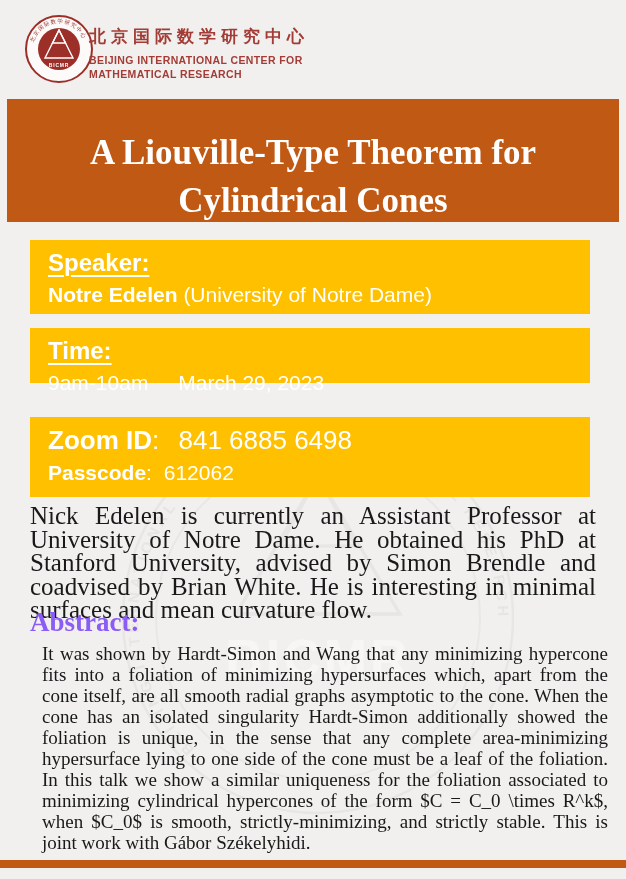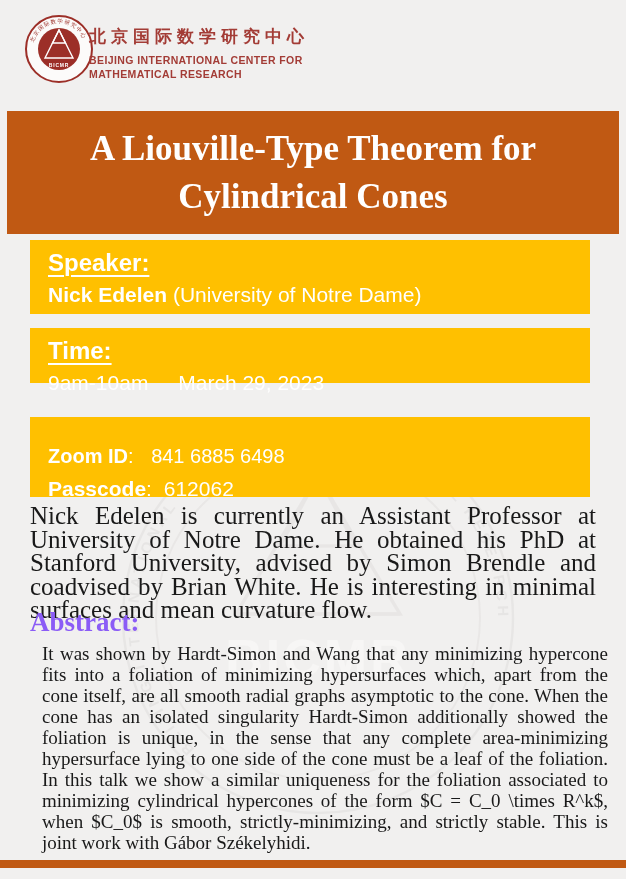--- a/index.html
+++ b/index.html
@@ -33,21 +33,21 @@
   
   .title-banner {
     position:absolute; left:7px; top:99px;
     width:612px; height:123px;
     background:#C05913;
     color:#FFFFFF;
     text-align:center;
     font-family:"Liberation Serif", serif;
     font-weight:bold;
     font-size:35px; line-height:48px;
-    box-sizing:border-box; padding-top:14px;margin-top:12px;
+    box-sizing:border-box; padding-top:30px;
   }
 
   
   .amber-box {
     position:absolute; left:30px; width:560px;
     background:#FFC000;
     color:#FFFFFF;
     font-family:"Liberation Sans", sans-serif;
     box-sizing:border-box;
     padding:8px 20px 0 18px;
@@ -61,21 +61,21 @@
     text-underline-offset:4px;
     text-decoration-thickness:2px;
     display:inline-block;
   }
   .box-line { font-size:21px; line-height:26px; margin-top:4px; white-space:nowrap; }
   .bold { font-weight:bold; }
   .gap-lg { }
   .gap-xl { margin-left:24px; }
   .gap-md { margin-left:12px; }
   .gap-sm { margin-left:6px; }
-  .zoom-line1 { font-size:20px; line-height:27px; margin-top:18px; white-space:nowrap; }
+  .zoom-line1 { font-size:26px; line-height:27px; margin-top:2px; white-space:nowrap; }
   .zoom-line2 { font-size:21px; line-height:27px; margin-top:5px; white-space:nowrap; }
 
   
   .bio {
     position:absolute; left:30px; top:504px; width:566px;
     font-size:25px; line-height:23.5px;
     text-align:justify;
     color:#191919;
   }
   .abstract-heading {
@@ -143,21 +143,21 @@
   </div>
 
   <div class="title-banner">
     <div>A Liouville-Type Theorem for</div>
     <div>Cylindrical Cones</div>
   </div>
 
   <div class="amber-box box-speaker">
     <span class="box-label">Speaker:</span>
     <div class="box-line">
-      <span class="bold">Nick Edelen</span>
+      <span class="bold">Notre Edelen</span>
       <span class="gap-lg">(University of Notre Dame)</span>
     </div>
   </div>
 
   <div class="amber-box box-time">
     <span class="box-label">Time:</span>
     <div class="box-line">
       <span>9am-10am</span>
       <span class="gap-xl">March 29, 2023</span>
     </div>

